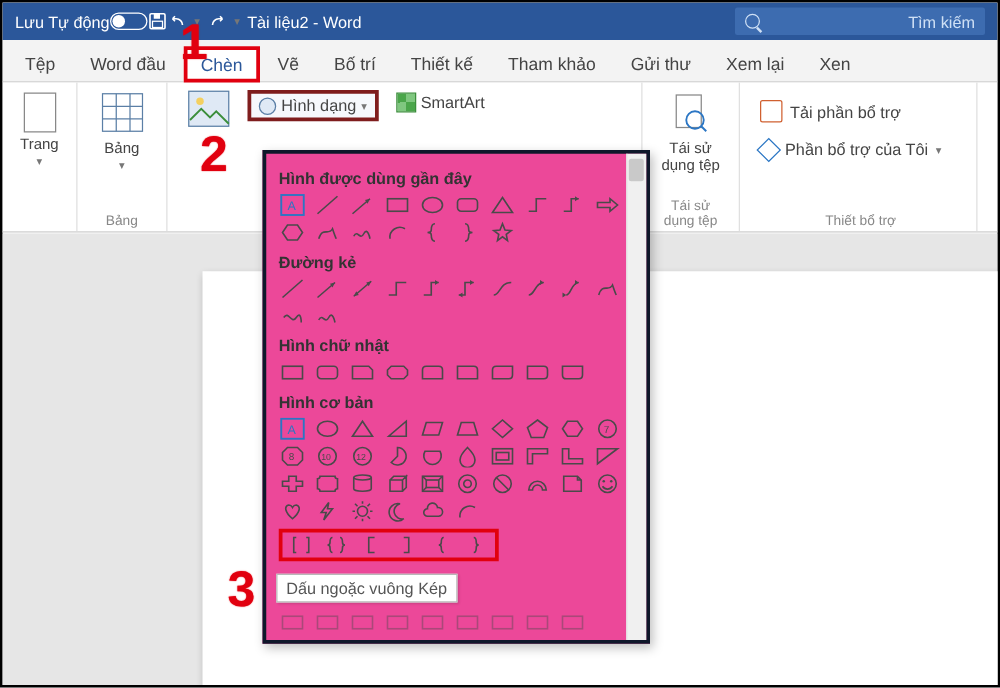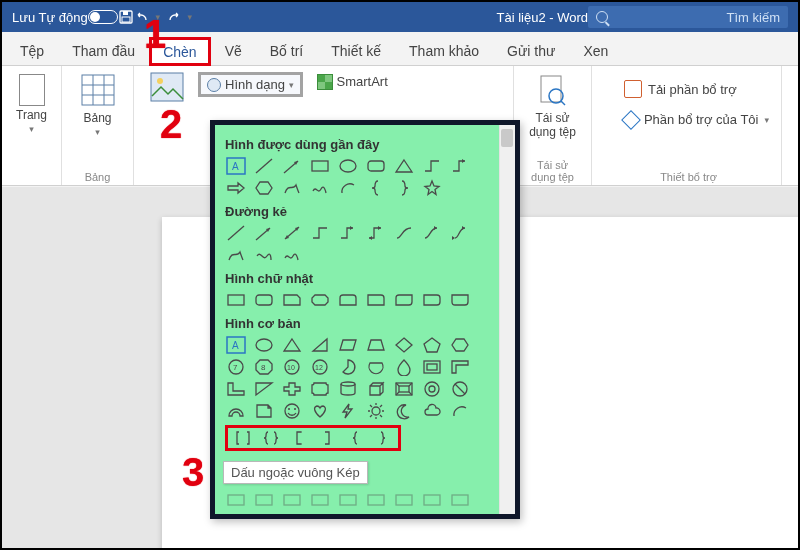--- a/index.html
+++ b/index.html
@@ -1,21 +1,21 @@
 <!DOCTYPE html>
 <html><head>
 <meta charset="utf-8">
 <style>
   * { box-sizing: border-box; margin: 0; padding: 0; font-family: "Segoe UI", Arial, sans-serif; }
   body { width: 800px; height: 550px; overflow: hidden; background: #f3f3f3; border: 2px solid #000; position: relative; }
 
   
   .titlebar { background: #2b579a; color: #fff; height: 30px; display: flex; align-items: center; font-size: 13px; }
   .titlebar .left { display: flex; align-items: center; padding-left: 10px; }
-  .titlebar .center { flex: 1; text-align: right; }
+  .titlebar .center { flex: 1; text-align: left; }
   .titlebar .right { width: 200px; height: 22px; background: #3d6cb0; margin-right: 10px; border-radius: 2px; display: flex; align-items: center; padding: 0 8px; gap: 6px; justify-content: space-between; }
   .autosave-toggle { width: 30px; height: 14px; border: 1px solid #fff; border-radius: 8px; position: relative; display: inline-block; }
   .autosave-toggle::after { content: ""; width: 10px; height: 10px; background: #fff; border-radius: 50%; position: absolute; left: 1px; top: 1px; }
   .qat-icon { width: 16px; height: 16px; display: inline-flex; align-items: center; justify-content: center; color: #fff; font-size: 14px; }
   .search-glyph { width: 12px; height: 12px; border: 1.5px solid #cfe0f5; border-radius: 50%; position: relative; }
   .search-glyph::after { content:""; position:absolute; width:5px; height:1.5px; background:#cfe0f5; transform:rotate(45deg); bottom:-2px; right:-3px; }
 
   
   .tabs { background: #f3f3f3; height: 34px; display: flex; align-items: flex-end; padding: 0 4px; font-size: 14px; color: #444; border-bottom: 1px solid #d0d0d0; }
   .tab { padding: 7px 14px 6px; cursor: pointer; }
@@ -23,31 +23,31 @@
   .tab.outlined { border: 3px solid #e1000f; padding: 4px 11px 3px; }
 
   
   .ribbon { background: #fff; height: 120px; display: flex; border-bottom: 1px solid #d0d0d0; font-size: 12px; color: #555; }
   .group { border-right: 1px solid #e0e0e0; padding: 6px 10px 2px; display: flex; flex-direction: column; justify-content: space-between; }
   .group-label { font-size: 11px; color: #888; text-align: center; }
   .big-btn { display:flex; flex-direction:column; align-items:center; gap:2px; padding:2px 6px; cursor:pointer; color:#444; font-size:12px; }
   .big-btn .ico { width: 32px; height: 32px; border: 1px solid #8aa6c1; background: #eaf1fa; position: relative; }
   .caret { font-size: 9px; color: #777; }
 
-  .shapes-btn { border: 3px solid #a3a3a3; padding: 2px 6px; display: inline-flex; align-items: center; gap: 4px; background:#f6f8fc; cursor:pointer; color:#444; font-size:13px; }
+  .shapes-btn { border: 3px solid #7f1d1d; padding: 2px 6px; display: inline-flex; align-items: center; gap: 4px; background:#f6f8fc; cursor:pointer; color:#444; font-size:13px; }
   .shape-glyph { width:14px; height:14px; display:inline-block; border:1px solid #5b7fa6; border-radius:50%; background:#dfe9f5; }
   .smartart-btn { display:inline-flex; gap:4px; color:#444; font-size:13px; padding:2px 6px; cursor:pointer; }
   .smartart-ico { width:16px;height:16px;border:1px solid #3b8e3b;background:conic-gradient(#7fc77f 0 25%, #4aa64a 0 50%, #7fc77f 0 75%, #4aa64a 0); }
 
   .pill { display:inline-flex; align-items:center; gap:6px; font-size:13px; color:#444; padding:2px 2px; cursor:pointer; }
   .pill .ico-s { width:18px;height:18px;border:1.5px solid #d06030; }
   .pill .ico-s.blue { border-color:#2b76c4; }
 
   
-  .dropdown { position:absolute; top:118px; left:208px; width:310px; background:#86efac; border:5px solid #0f172a; box-shadow:2px 3px 8px rgba(0,0,0,0.25); z-index:50; font-size:12.5px; color:#333; padding:6px 0 0 10px; }
+  .dropdown { position:absolute; top:118px; left:208px; width:310px; background:#ec4899; border:3px solid #0f172a; box-shadow:2px 3px 8px rgba(0,0,0,0.25); z-index:50; font-size:12.5px; color:#333; padding:6px 0 0 10px; }
   .dropdown .scrollbar { position:absolute; right:0; top:0; bottom:0; width:16px; background:#f0f0f0; border-left:1px solid #e3e3e3; }
   .dropdown .thumb { position:absolute; right:2px; top:4px; width:12px; height:18px; background:#c9c9c9; border-radius:2px; }
   .dd-title { font-weight:600; margin:6px 0 4px; font-size:13px; }
   .shapes-row { display:flex; flex-wrap:wrap; gap:2px 6px; margin-bottom:4px; padding-right:18px; }
   .sh { width:22px; height:20px; display:flex; align-items:center; justify-content:center; }
   .sh svg { display:block; }
   .box3 { border:3px solid #e1000f; display:inline-flex; gap:6px; padding:0 4px; }
   .tooltip { display:inline-block; border:1px solid #b8b8b8; background:#fff; padding:3px 7px; font-size:13px; color:#555; margin:6px 0 0 -2px; box-shadow:1px 1px 2px rgba(0,0,0,0.15); }
 
   
@@ -92,27 +92,28 @@
   </div>
   <div class="center">Tài liệu2  -  Word</div>
   <div class="right">
     <span class="search-glyph"></span>
     <span style="color:#cfe0f5;">Tìm kiếm</span>
   </div>
 </div>
 
 <div class="tabs">
   <div class="tab">Tệp</div>
-  <div class="tab">Tham đầu</div>
+  <div class="tab">Word đầu</div>
   <div class="tab active outlined">Chèn</div>
   <div class="tab">Vẽ</div>
   <div class="tab">Bố trí</div>
   <div class="tab">Thiết kế</div>
   <div class="tab">Tham khảo</div>
   <div class="tab">Gửi thư</div>
+  <div class="tab">Xem lại</div>
   <div class="tab">Xen</div>
 </div>
 
 <div class="ribbon">
   <div class="group" style="width:60px">
     <div class="big-btn">
       <div class="ico" style="background:#fff;border-color:#888;width:26px;height:32px;"></div>
       <span>Trang</span>
       <span class="caret">▾</span>
     </div>
@@ -170,21 +171,21 @@
             <circle cx="19" cy="22" r="7" fill="none" stroke="#2b76c4" stroke-width="1.5"></circle>
             <line x1="24" y1="27" x2="28" y2="31" stroke="#2b76c4" stroke-width="1.5"></line>
           </svg>
       </div>
       <span style="text-align:center;white-space:pre">Tái sử
 dụng tệp</span>
     </div>
     <div class="group-label">Tái sử dụng tệp</div>
   </div>
 
-  <div class="group" style="width:190px;align-items:flex-end;padding-left:14px">
+  <div class="group" style="width:190px;align-items:flex-start;padding-left:14px">
     <div style="display:flex;flex-direction:column;gap:10px;padding-top:6px">
       <div class="pill">
         <span class="ico-s" style="border-radius:2px;"></span>
         <span>Tải phần bổ trợ</span>
       </div>
       <div class="pill">
         <span class="ico-s blue" style="transform:rotate(45deg);width:14px;height:14px;"></span>
         <span>Phần bổ trợ của Tôi</span>
         <span class="caret">▾</span>
       </div>

